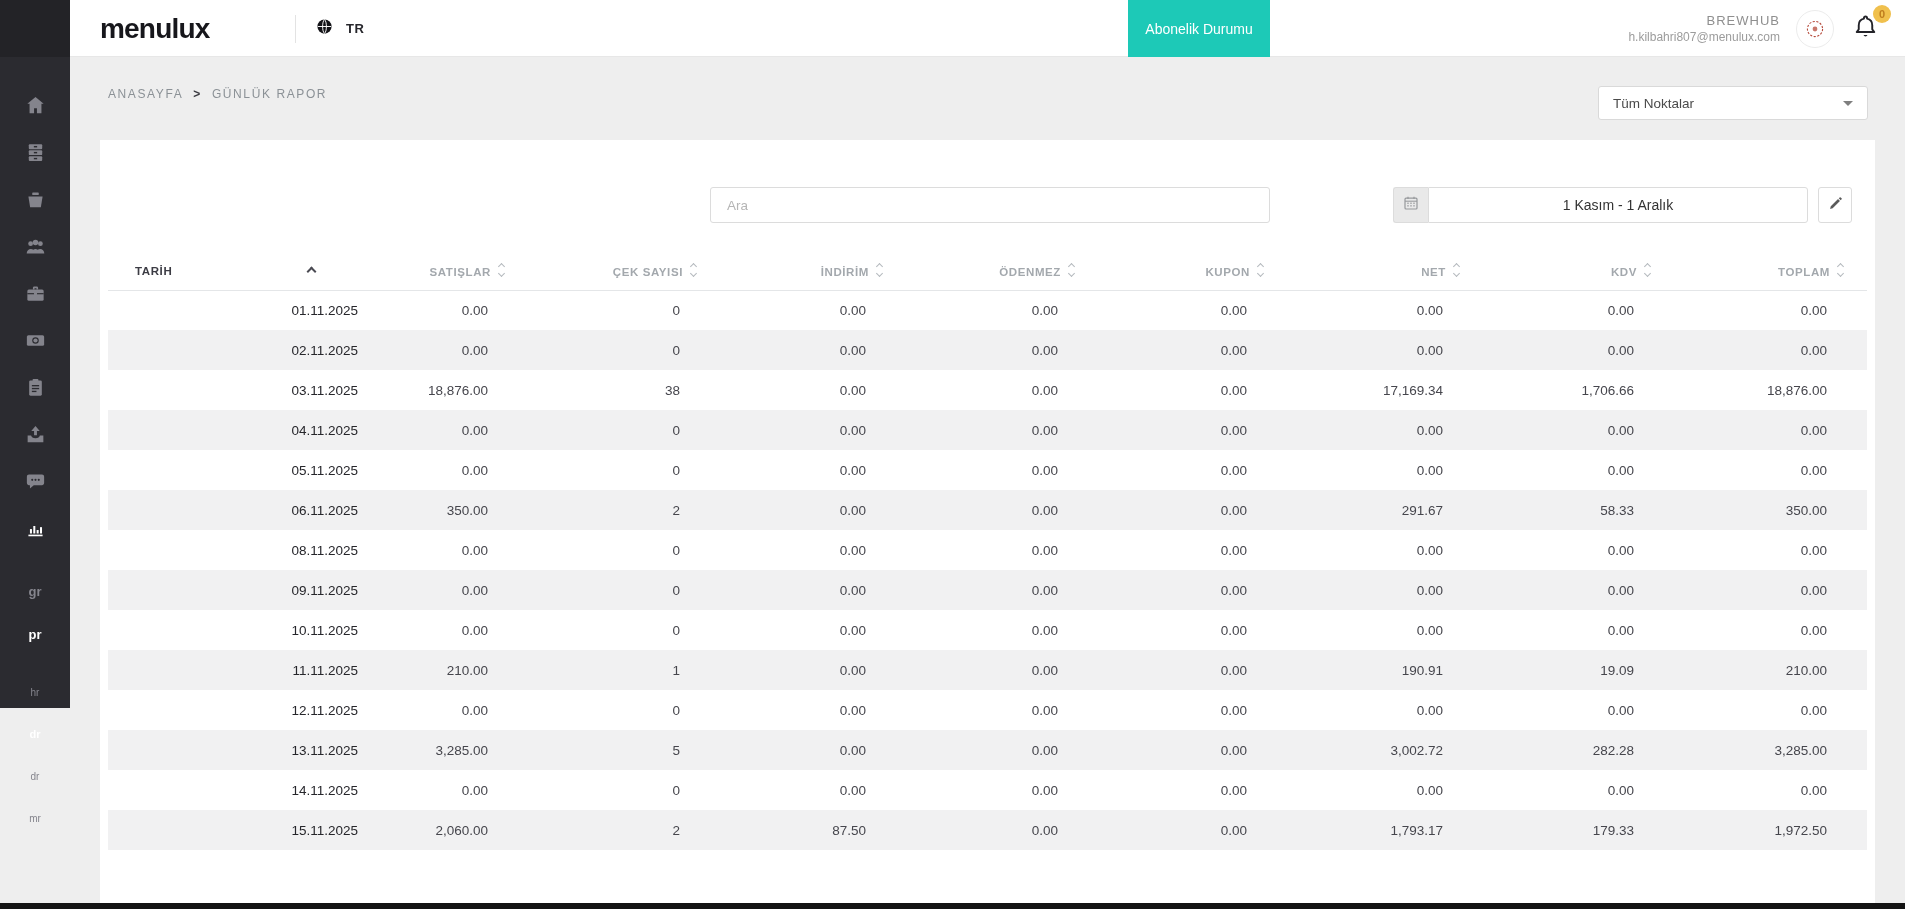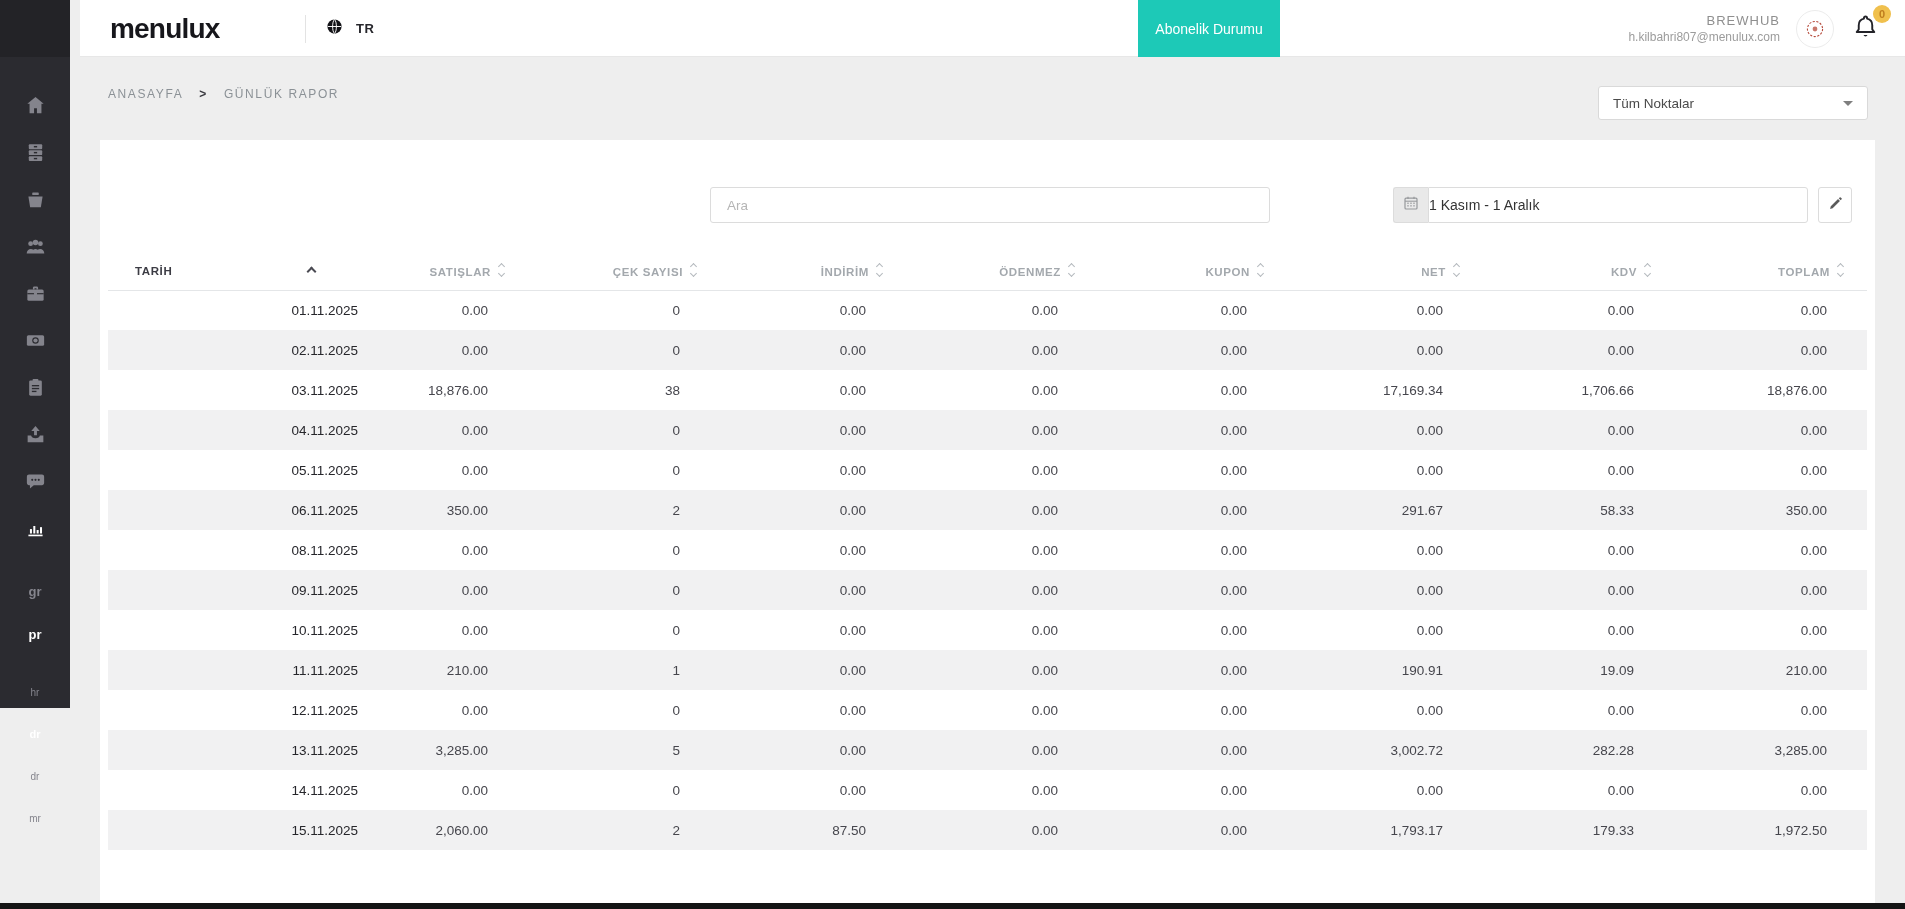--- a/index.html
+++ b/index.html
@@ -13,49 +13,49 @@
   .side-icon.active { color:#ffffff; }
   .side-labels { position:absolute; top:0; left:0; width:70px; height:100%; }
   .side-label { position:absolute; width:70px; text-align:center; color:#85858d; cursor:pointer; }
   .side-label.lg { font-size:13px; font-weight:bold; }
   .side-label.sm { font-size:10px; }
   .side-label.active { color:#ffffff; font-weight:bold; }
   .side-label.sm.active { font-size:11px; }
   .sidebar-bottom { position:absolute; left:0; top:851px; bottom:0; width:70px; background:#202024; }
 
   
-  .header { position:absolute; left:80px; top:0; right:0; height:57px; background:#ffffff; border-bottom:1px solid #e7e7e7; z-index:10; }
+  .header { position:absolute; left:70px; top:0; right:0; height:57px; background:#ffffff; border-bottom:1px solid #e7e7e7; z-index:10; }
   .logo { position:absolute; left:30px; top:0; height:57px; line-height:57px; font-size:28px; font-weight:800; letter-spacing:-0.8px; color:#17171c; }
   .header-divider { position:absolute; left:225px; top:15px; width:1px; height:28px; background:#e3e3e3; }
   .lang { position:absolute; left:245px; top:0; height:57px; display:flex; align-items:center; gap:5px; cursor:pointer; }
   .lang-label { font-size:13px; font-weight:bold; color:#26262b; letter-spacing:0.5px;margin-left:7px; }
   .subscribe-btn { position:absolute; left:1058px; top:0; width:142px; height:57px; border:none; color:#fff; font-size:14px; font-family:"Liberation Sans",sans-serif; cursor:pointer; }
   .header-right { position:absolute; right:20px; top:0; height:57px; display:flex; align-items:center; }
   .user-text { text-align:right; margin-right:16px; }
   .user-name { font-size:13px; color:#8f8f8f; letter-spacing:1px; }
   .user-email { font-size:12px; color:#9c9c9c; margin-top:2px; }
   .avatar { width:38px; height:38px; border-radius:50%; border:1px solid #ececec; background:#fff; display:flex; align-items:center; justify-content:center; margin-right:18px; cursor:pointer; }
   .bell-wrap { position:relative; cursor:pointer; margin-right:6px; }
   .badge { position:absolute; top:-8px; right:-12px; min-width:18px; height:18px; border-radius:9px; background:#f0c04d; color:#bf7d1e; font-size:11px; font-weight:bold; line-height:18px; text-align:center; padding:0 3px; }
 
   
   .main { position:absolute; left:70px; top:57px; right:0; bottom:0; background:#eeeeee; }
-  .breadcrumb { position:absolute; left:38px; top:30px; display:flex; align-items:center; gap:16px; font-size:12px; letter-spacing:1.6px; color:#8b9196; }
+  .breadcrumb { position:absolute; left:38px; top:30px; display:flex; align-items:center; gap:10px; font-size:12px; letter-spacing:1.6px; color:#8b9196; }
   .crumb { cursor:pointer; }
   .crumb-sep { color:#3a3a40; font-weight:bold; font-size:12px; }
   .location-select { position:absolute; right:37px; top:29px; width:270px; height:34px; background:#fff; border:1px solid #d9d9d9; border-radius:3px; display:flex; align-items:center; padding:0 14px; cursor:pointer; }
   .location-label { font-size:13.5px; color:#4a4a4a; flex:1; }
   .caret-down { width:0; height:0; border-left:5px solid transparent; border-right:5px solid transparent; border-top:5px solid #7f7f7f; }
 
   
   .card { position:absolute; left:30px; right:30px; top:83px; bottom:0; background:#ffffff; overflow:hidden; }
   .search-input { position:absolute; left:610px; top:47px; width:560px; height:36px; border:1px solid #dcdcdc; border-radius:3px; padding:0 16px; font-size:13.5px; color:#737373; font-family:"Liberation Sans",sans-serif; outline:none; }
   .search-input::placeholder { color:#b5b5b5; }
   .date-addon { position:absolute; left:1293px; top:47px; width:35px; height:36px; background:#e9e9e9; border:1px solid #dcdcdc; border-right:none; border-radius:3px 0 0 3px; display:flex; align-items:center; justify-content:center; cursor:pointer; }
-  .date-input { position:absolute; left:1328px; top:47px; width:380px; height:36px; border:1px solid #dcdcdc; border-radius:0 3px 3px 0; font-size:14px; color:#333; font-family:"Liberation Sans",sans-serif; outline:none; background:#fff; }
+  .date-input { position:absolute; left:1328px; top:47px; width:380px; height:36px; border:1px solid #dcdcdc; border-radius:0 3px 3px 0; text-align:center; font-size:14px; color:#333; font-family:"Liberation Sans",sans-serif; outline:none; background:#fff; }
   .edit-btn { position:absolute; left:1718px; top:47px; width:34px; height:36px; background:#fff; border:1px solid #dcdcdc; border-radius:3px; display:flex; align-items:center; justify-content:center; cursor:pointer; }
 
   
   .table-wrap { position:absolute; left:8px; right:8px; top:112px; }
   table { width:100%; border-collapse:collapse; table-layout:fixed; }
   thead th { height:38px; border-bottom:1px solid #e4e6e8; font-size:11.5px; letter-spacing:0.6px; color:#a3a8ad; font-weight:bold; cursor:pointer; white-space:nowrap; }
   th.th-date { text-align:left; padding-left:27px; color:#3c3c44; position:relative; }
   th.th-num { text-align:right; padding-right:24px; }
   tbody td { height:40px; font-size:13.5px; }
   td.date-cell { color:#26262b; padding-left:27px; text-align:right; }

